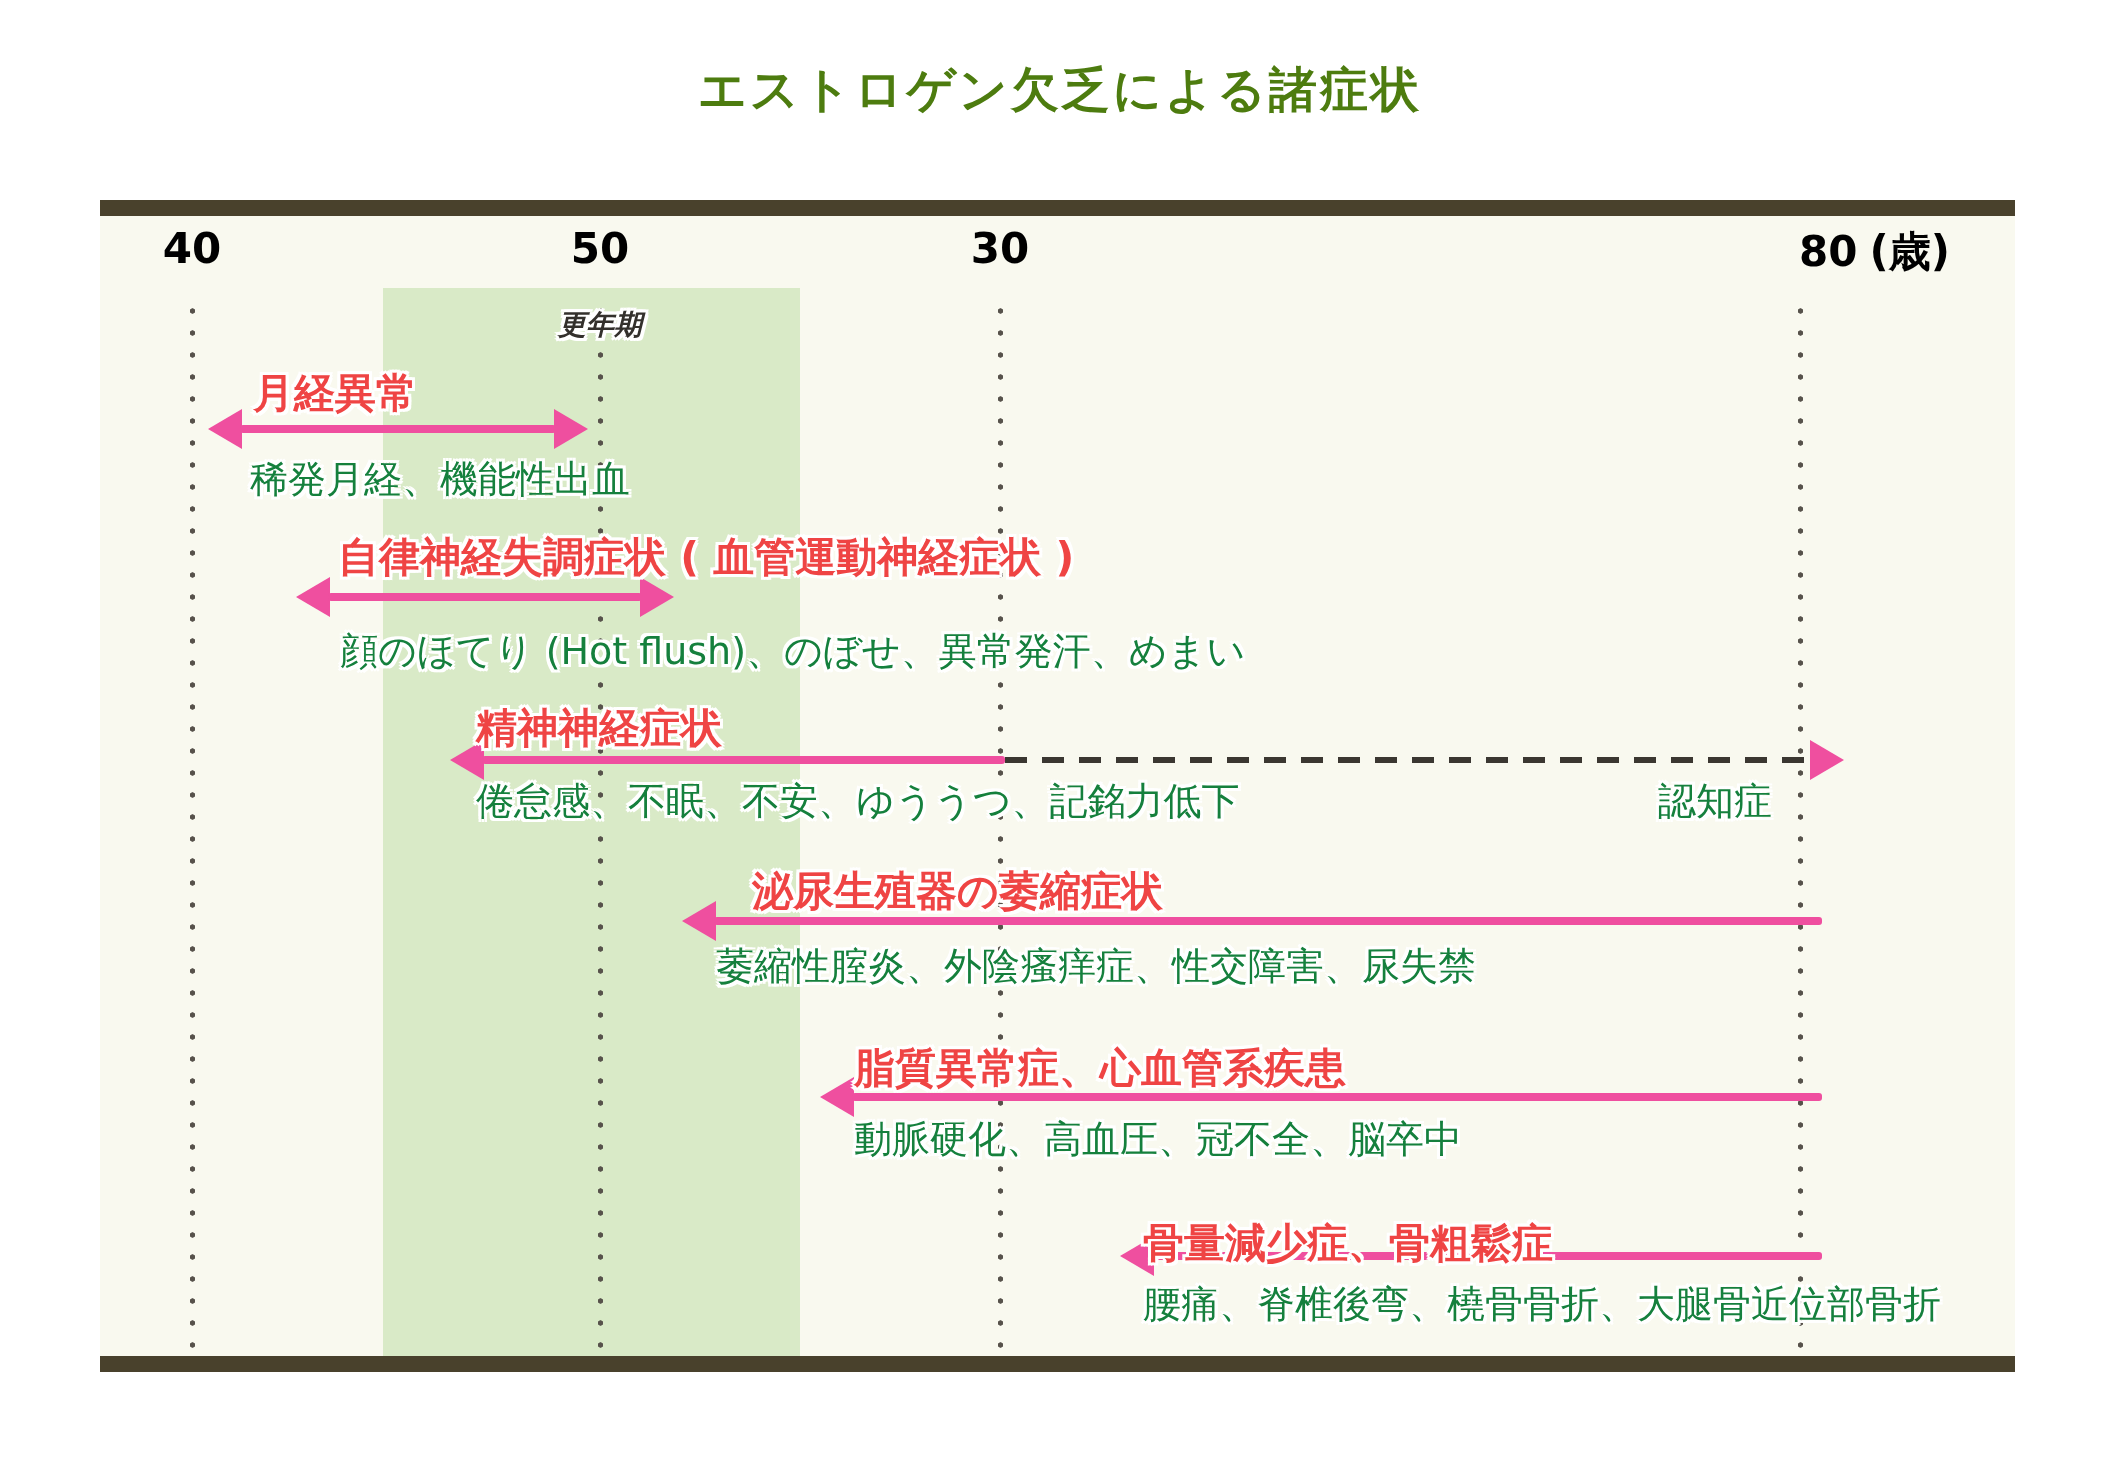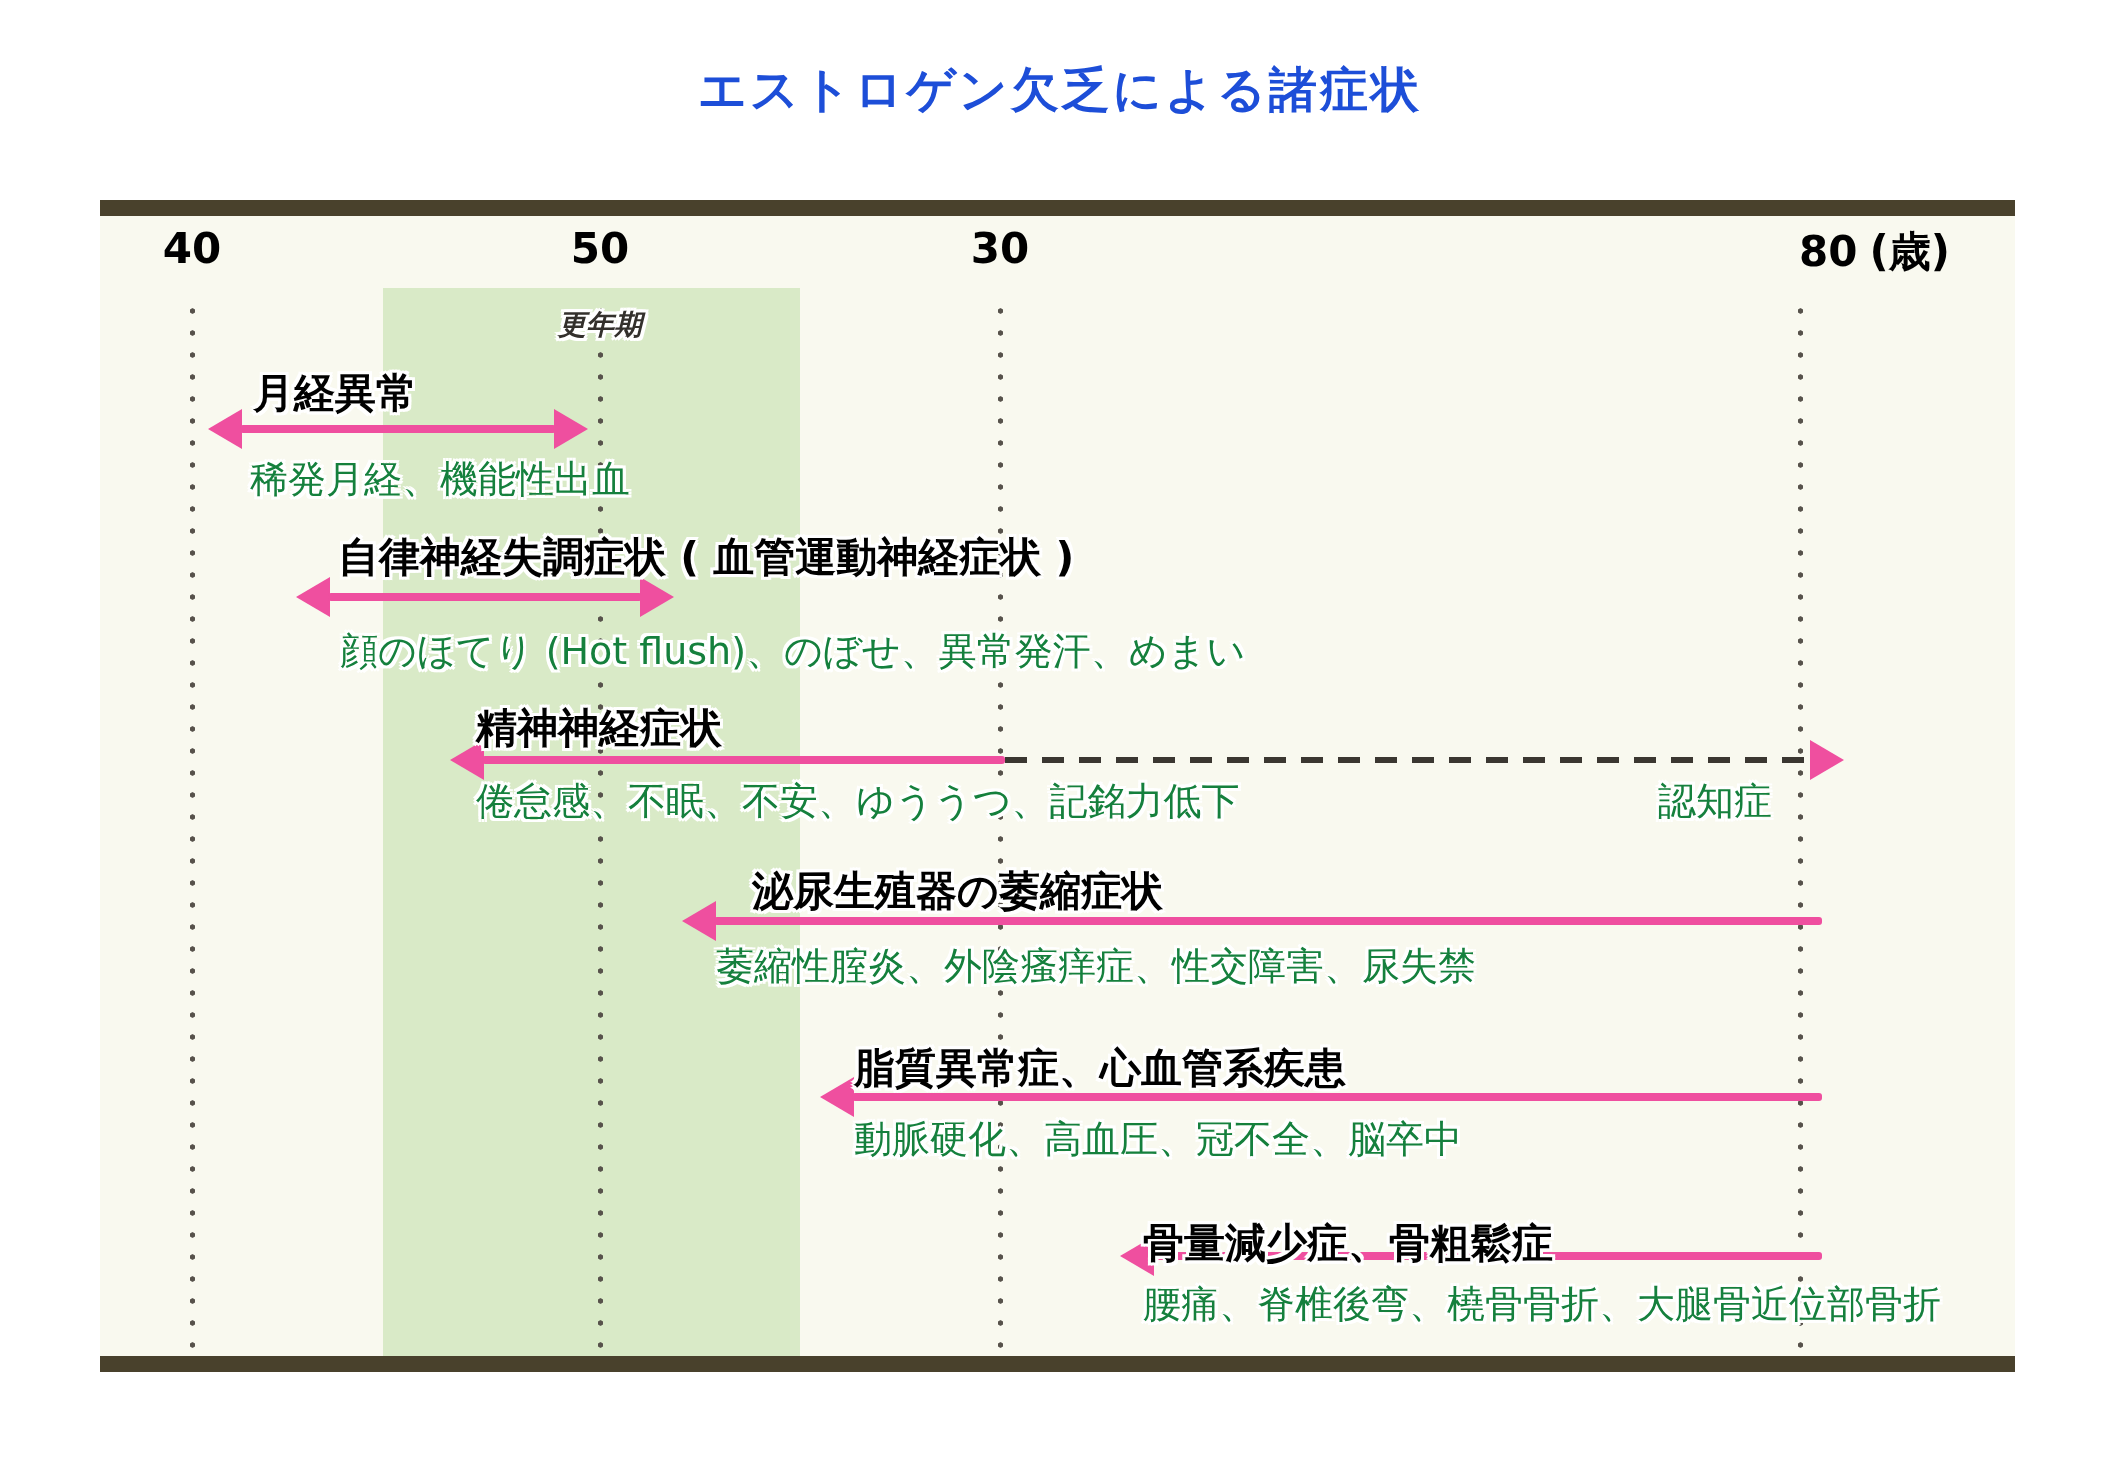--- a/index.html
+++ b/index.html
@@ -7,21 +7,21 @@
     position:relative;
     width:2120px;height:1460px;
     background:#ffffff;
     font-family:"DejaVu Sans","Liberation Sans",sans-serif;
     color:#33302c;
     overflow:hidden;
   }
   .title{
     position:absolute;left:0;top:58px;width:2120px;
     text-align:center;
-    font-size:48px;font-weight:bold;letter-spacing:3px;color:#1d4ed8;
+    font-size:48px;font-weight:bold;letter-spacing:3px;color:#4d7c0f;
   }
   .frame-bar{
     position:absolute;left:100px;width:1915px;height:16px;
     background:#49412c;z-index:5;
   }
   .frame-bar.top{top:200px;}
   .frame-bar.bottom{top:1356px;}
   .chart-bg{
     position:absolute;left:100px;top:216px;width:1915px;height:1140px;
     background:#f9f9ef;z-index:0;
@@ -49,21 +49,21 @@
   }
   .halo{
     text-shadow:
       -3px -3px 0 #ffffff, 3px -3px 0 #ffffff,
       -3px  3px 0 #ffffff, 3px  3px 0 #ffffff,
       -3px  0   0 #ffffff, 3px  0   0 #ffffff,
        0   -3px 0 #ffffff, 0    3px 0 #ffffff;
   }
   .row-title{
     position:absolute;z-index:4;font-size:41px;font-weight:bold;
-    white-space:nowrap;color:#000000;
+    white-space:nowrap;color:#ef4444;
   }
   .row-sub{
     position:absolute;z-index:4;font-size:38px;font-weight:500;
     white-space:nowrap;color:#15803d;
   }
   .hline{
     position:absolute;height:8px;background:#ef4f9f;border-radius:3px;z-index:3;
   }
   .dashline{
     position:absolute;height:6px;z-index:3;

